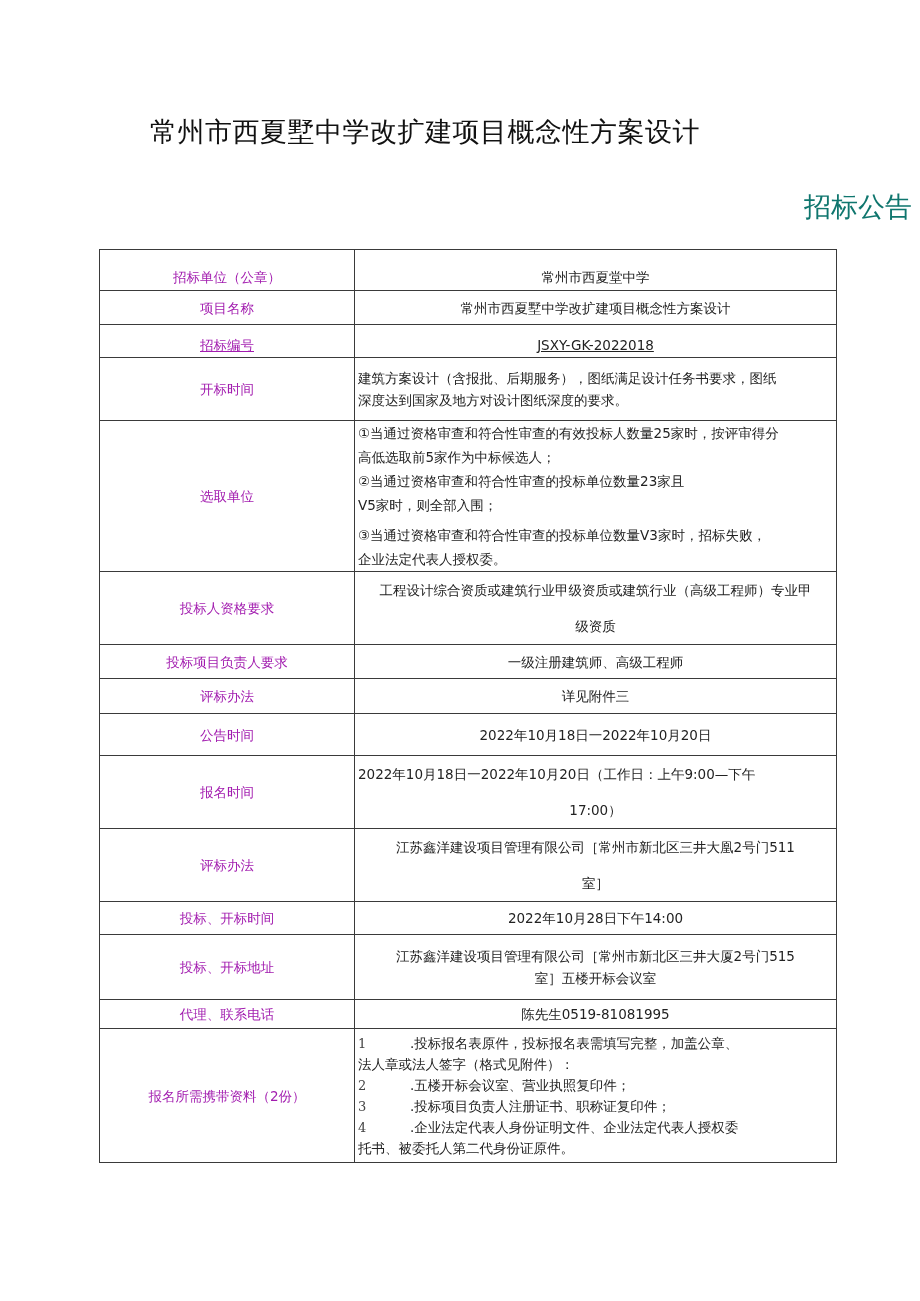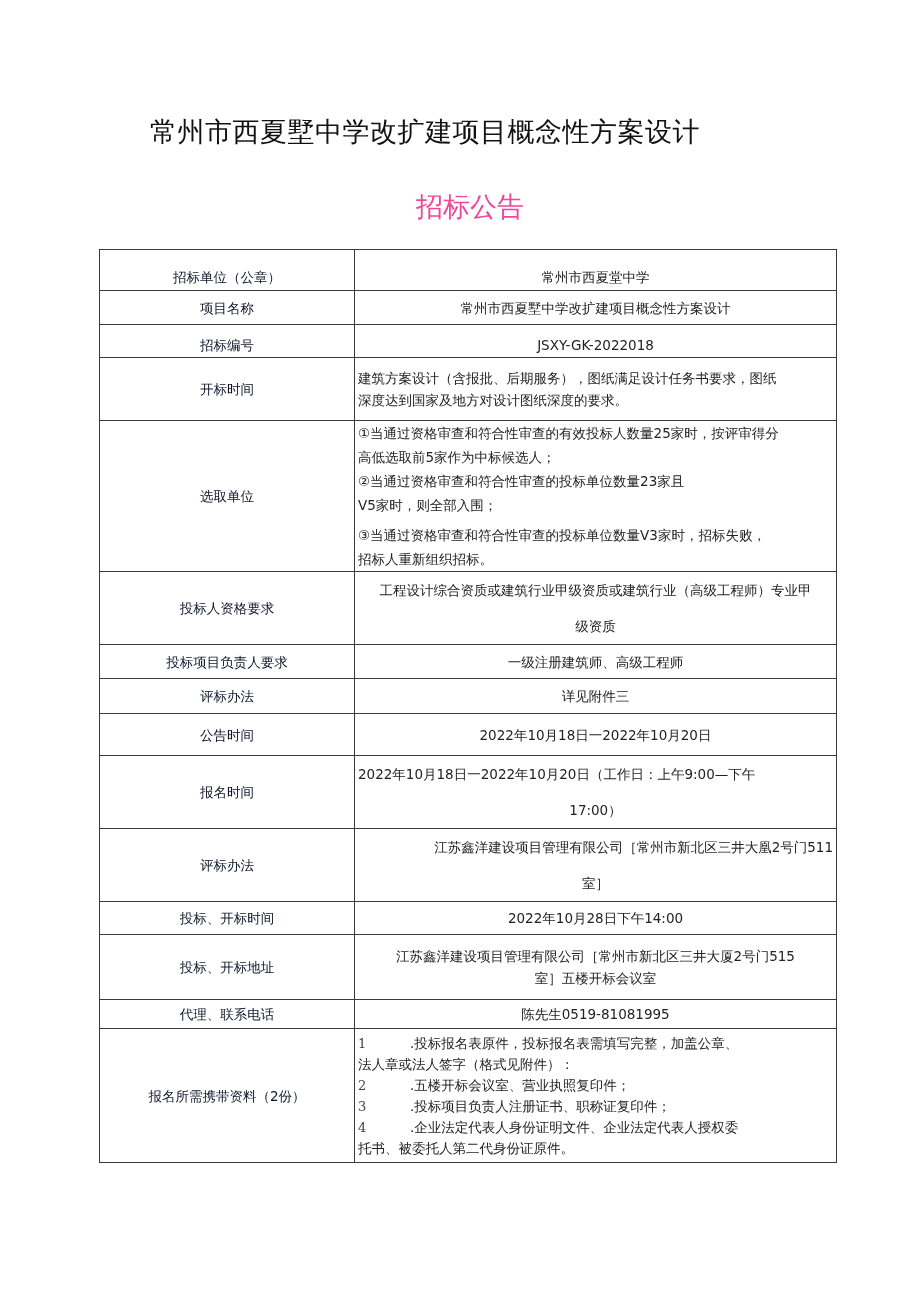--- a/index.html
+++ b/index.html
@@ -1,31 +1,31 @@
 <!DOCTYPE html>
 <html><head>
 <meta charset="utf-8">
 <style>
   html, body { margin: 0; padding: 0; background: #ffffff; }
   body { width: 920px; height: 1301px; position: relative; overflow: hidden;
          font-family: "DejaVu Serif", "Liberation Serif", serif; color: #1a1a1a; }
   .title { position: absolute; left: 150px; top: 114px; font-size: 27px; letter-spacing: 0.5px;
            font-family: "DejaVu Sans", "Liberation Sans", sans-serif; font-weight: normal; color: #111; margin: 0; }
-  .subtitle { position: absolute; left: 0; width: 912px; top: 189px; text-align: center; font-size: 27px;
-              font-family: "DejaVu Sans", "Liberation Sans", sans-serif; color: #ec4899; padding-left: 28px; box-sizing: border-box; margin:0; font-weight: normal;}
+  .subtitle { position: absolute; left: 0; width: 912px; top: 189px; text-align: right; font-size: 27px;
+              font-family: "DejaVu Sans", "Liberation Sans", sans-serif; color: #0f766e; padding-left: 28px; box-sizing: border-box; margin:0; font-weight: normal;}
   table.notice { position: absolute; left: 99px; top: 249px; width: 738px; border-collapse: collapse;
                  font-size: 14px; table-layout: fixed; }
   table.notice td { border: 1.5px solid #3a3a3a; padding: 0 3px; vertical-align: middle; line-height: 22px; }
-  td.lbl { width: 248px; text-align: center; font-family: "DejaVu Sans", "Liberation Sans", sans-serif; font-size: 13.5px; color: #0f172a; }
+  td.lbl { width: 248px; text-align: center; font-family: "DejaVu Sans", "Liberation Sans", sans-serif; font-size: 13.5px; color: #a21caf; }
   td.val { text-align: center; font-family: "DejaVu Sans", "Liberation Sans", sans-serif; font-size: 13.5px; color: #222; }
   td.val.left { text-align: left; margin-left: 40px; }
   .r1 td { height: 38px; }
   .r1 td.lbl, .r1 td.val { vertical-align: bottom; padding-bottom: 2px; }
   .r2 td { height: 33px; }
-  .r3 td { height: 31px; }
+  .r3 td { height: 31px; text-decoration: underline; }
   .r3 td.lbl, .r3 td.val { vertical-align: bottom; padding-bottom: 1px; }
   .r4 td { height: 62px; }
   .r5 td { height: 148px; }
   .r6 td { height: 68px; }
   .r7 td { height: 33px; }
   .r8 td { height: 34px; }
   .r9 td { height: 41px; }
   .r10 td { height: 69px; }
   .r11 td { height: 65px; }
   .r12 td { height: 32px; }
@@ -72,21 +72,21 @@
   </tr>
   <tr class="r5">
     <td class="lbl">选取单位</td>
     <td class="val left sel">
       <span class="line">①当通过资格审查和符合性审查的有效投标人数量25家时，按评审得分</span>
       <span class="line">高低选取前5家作为中标候选人；</span>
       <span class="line">②当通过资格审查和符合性审查的投标单位数量23家且</span>
       <span class="line">V5家时，则全部入围；</span>
       <span class="gap"></span>
       <span class="line">③当通过资格审查和符合性审查的投标单位数量V3家时，招标失败，</span>
-      <span class="line">招标人重新组织招标。</span>
+      <span class="line">企业法定代表人授权委。</span>
     </td>
   </tr>
   <tr class="r6">
     <td class="lbl">投标人资格要求</td>
     <td class="val tall">
       <span class="line">工程设计综合资质或建筑行业甲级资质或建筑行业（高级工程师）专业甲</span>
       <span class="line">级资质</span>
     </td>
   </tr>
   <tr class="r7">
@@ -104,21 +104,21 @@
   <tr class="r10">
     <td class="lbl">报名时间</td>
     <td class="val tall">
       <span class="line" style="text-align:left">2022年10月18日一2022年10月20日（工作日：上午9:00—下午</span>
       <span class="line">17:00）</span>
     </td>
   </tr>
   <tr class="r11">
     <td class="lbl">评标办法</td>
     <td class="val tall">
-      <span class="line" style="text-align:right">江苏鑫洋建设项目管理有限公司［常州市新北区三井大凰2号门511</span>
+      <span class="line" style="text-align:center">江苏鑫洋建设项目管理有限公司［常州市新北区三井大凰2号门511</span>
       <span class="line">室］</span>
     </td>
   </tr>
   <tr class="r12">
     <td class="lbl">投标、开标时间</td>
     <td class="val">2022年10月28日下午14:00</td>
   </tr>
   <tr class="r13">
     <td class="lbl">投标、开标地址</td>
     <td class="val">

